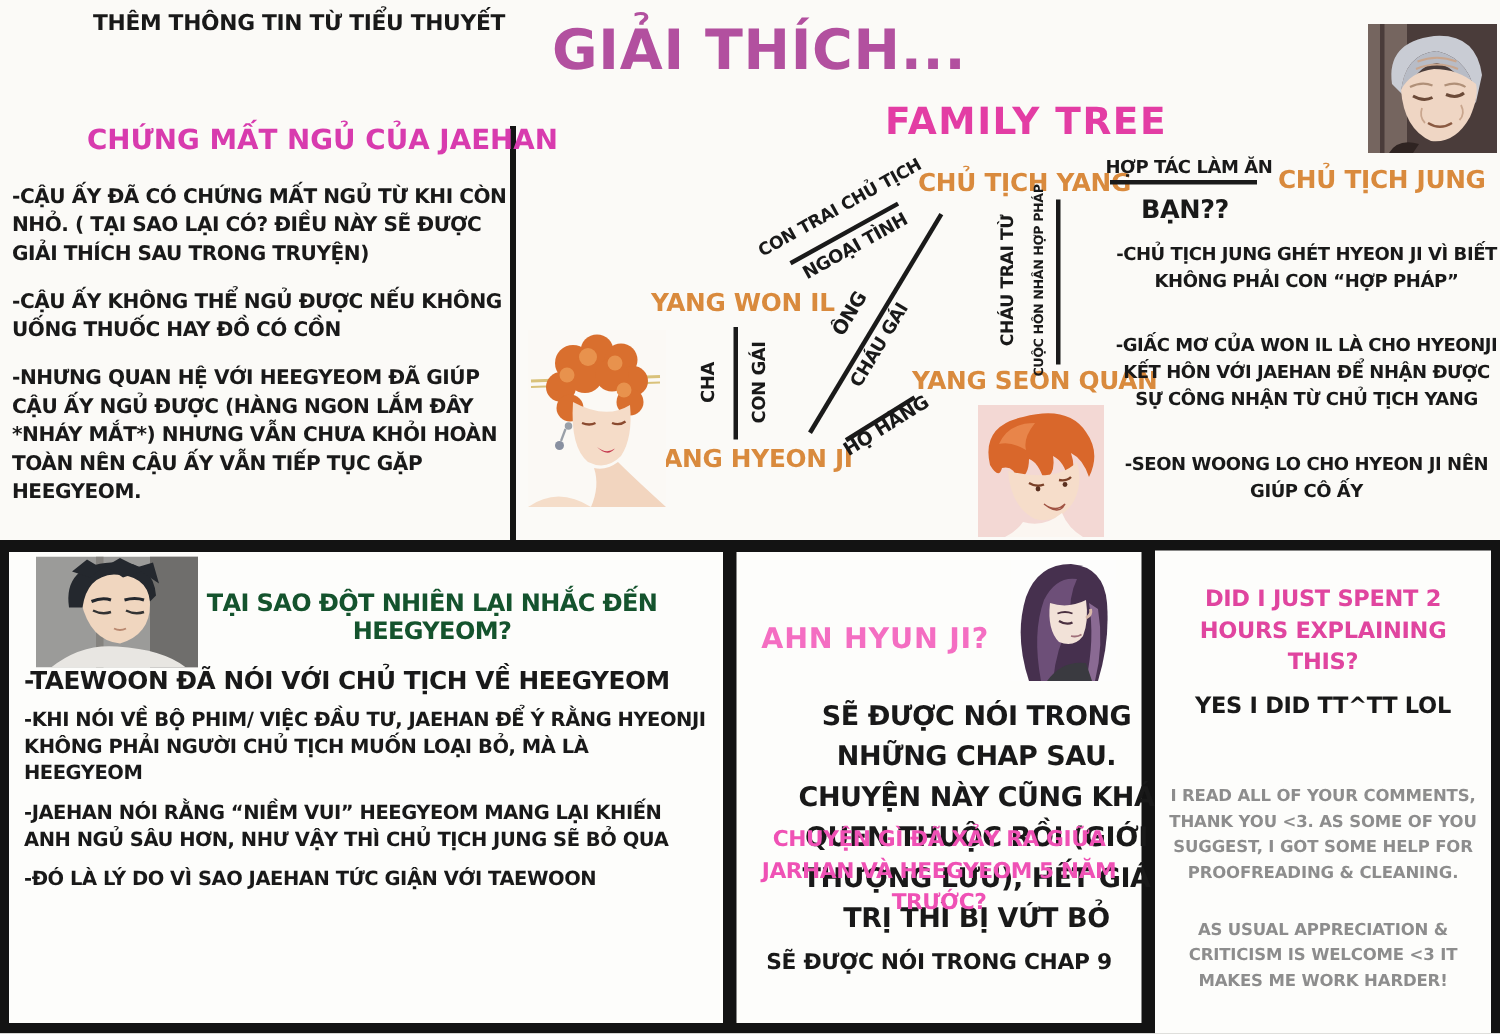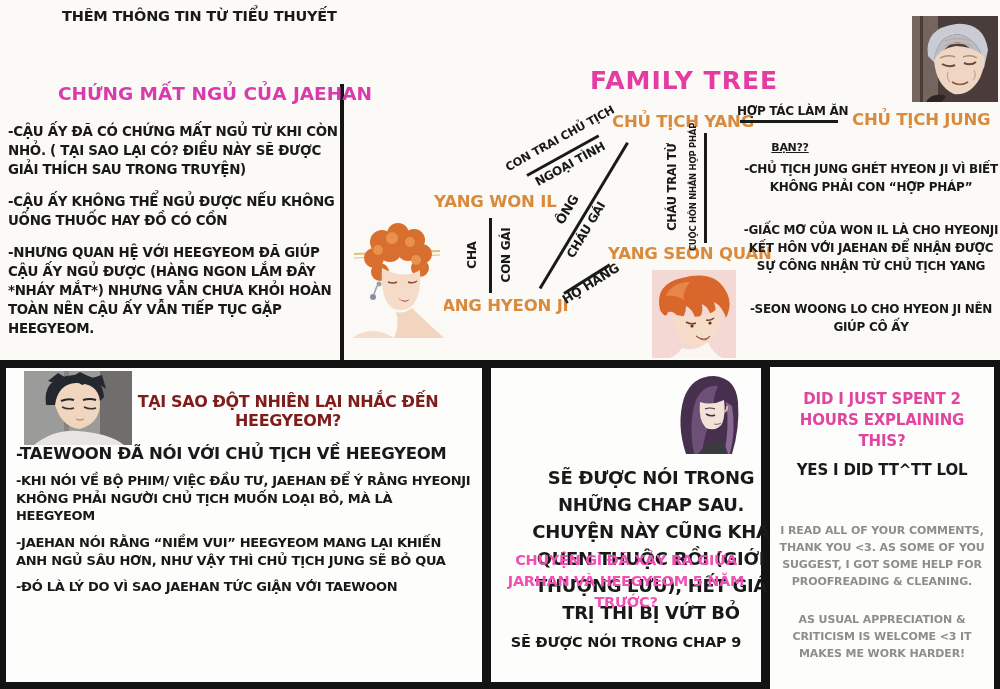--- a/index.html
+++ b/index.html
@@ -23,39 +23,40 @@
   .tl{font-size:12px;letter-spacing:-0.3px;transform-origin:center;}
   .line{background:#1a1a1a;transform-origin:0 50%;}
   
   .jung-note{font-size:12px;line-height:1.5;letter-spacing:-0.3px;text-align:center;}
   
   .bottom-strip{left:0;top:360px;width:1000px;height:329px;background:#131313;}
   .panel{position:absolute;background:#fdfdfb;}
   .panel-left{left:6px;top:8px;width:476px;height:314px;}
   .panel-mid{left:491px;top:8px;width:270px;height:314px;}
   .panel-right{left:770px;top:7px;width:224px;height:372px;}
-  .heegyeom-heading{left:92px;top:24px;width:380px;font-size:16px;color:#7f1d1d;letter-spacing:-0.4px;text-align:center;}
+  .heegyeom-heading{left:92px;top:24px;width:380px;font-size:16px;color:#14532d;letter-spacing:-0.4px;text-align:center;}
   .heegyeom-lead{left:10px;top:76px;font-size:16.5px;letter-spacing:-0.3px;}
   .heegyeom-bullets{left:10px;top:104px;width:458px;font-size:13px;line-height:1.36;letter-spacing:-0.3px;}
   .heegyeom-bullets p{margin:0 0 9px 0;}
   .ahn-h{font-size:19px;color:#f46ec2;letter-spacing:0.5px;}
   .ahn-body{left:12px;top:96px;width:246px;font-size:18px;line-height:1.5;letter-spacing:-0.3px;margin-left:25px;}
   .ahn-q{left:10px;top:182px;width:250px;font-size:14.5px;color:#ef51b5;line-height:1.45;letter-spacing:-0.3px;}
   .ahn-a{left:12px;top:266px;width:246px;font-size:14.5px;letter-spacing:-0.2px;}
   .tn-heading{left:10px;top:22px;width:204px;font-size:15px;color:#e0459f;line-height:1.4;letter-spacing:-0.2px;}
   .tn-answer{left:8px;top:94px;width:208px;font-size:15px;letter-spacing:-0.2px;}
   .tn-note{color:#8d8d8d;font-size:11px;line-height:1.55;letter-spacing:-0.1px;}
   svg{display:block;}
 </style>
 </head>
 <body>
 
 <div class="page">
 
   <div class="abs top-note nowrap">THÊM THÔNG TIN TỪ TIỂU THUYẾT</div>
+  <div class="abs main-title nowrap">GIẢI THÍCH...</div>
   <div class="abs ft-title nowrap">FAMILY TREE</div>
   <div class="abs v-divider"></div>
 
   <div class="abs insomnia-heading sec-pink nowrap">CHỨNG MẤT NGỦ CỦA JAEHAN</div>
   <div class="abs insomnia-body">
     <p>-CẬU ẤY ĐÃ CÓ CHỨNG MẤT NGỦ TỪ KHI CÒN NHỎ. ( TẠI SAO LẠI CÓ? ĐIỀU NÀY SẼ ĐƯỢC GIẢI THÍCH SAU TRONG TRUYỆN)</p>
     <p>-CẬU ẤY KHÔNG THỂ NGỦ ĐƯỢC NẾU KHÔNG UỐNG THUỐC HAY ĐỒ CÓ CỒN</p>
     <p>-NHƯNG QUAN HỆ VỚI HEEGYEOM ĐÃ GIÚP CẬU ẤY NGỦ ĐƯỢC (HÀNG NGON LẮM ĐÂY *NHÁY MẮT*) NHƯNG VẪN CHƯA KHỎI HOÀN TOÀN NÊN CẬU ẤY VẪN TIẾP TỤC GẶP HEEGYEOM.</p>
   </div>
 
@@ -75,21 +76,21 @@
   <div class="abs tl ctr nowrap" style="left:499px;top:133px;width:115px;font-size:11.5px;transform:rotate(-29deg);">CON TRAI CHỦ TỊCH</div>
   <div class="abs tl ctr nowrap" style="left:530px;top:157px;width:80px;transform:rotate(-29deg);">NGOẠI TÌNH</div>
   <div class="abs tl ctr nowrap" style="left:542px;top:202px;width:50px;font-size:13px;transform:rotate(-59deg);">ÔNG</div>
   <div class="abs tl ctr nowrap" style="left:543px;top:223px;width:86px;transform:rotate(-59deg);">CHÁU GÁI</div>
   <div class="abs tl ctr nowrap" style="left:447px;top:248px;width:50px;transform:rotate(-90deg);">CHA</div>
   <div class="abs tl ctr nowrap" style="left:471px;top:248px;width:70px;transform:rotate(-90deg);">CON GÁI</div>
   <div class="abs tl ctr nowrap" style="left:548px;top:276px;width:85px;font-size:12.5px;transform:rotate(-32deg);">HỌ HÀNG</div>
   <div class="abs tl ctr nowrap" style="left:614px;top:180px;width:115px;font-size:11.5px;transform:rotate(-90deg);">CHÁU TRAI TỪ</div>
   <div class="abs tl ctr nowrap" style="left:618px;top:182px;width:150px;font-size:8.5px;transform:rotate(-90deg);">CUỘC HÔN NHÂN HỢP PHÁP</div>
   <div class="abs tl ctr nowrap" style="left:737px;top:104px;width:110px;">HỢP TÁC LÀM ĂN</div>
-  <div class="abs tl ctr nowrap" style="left:740px;top:141px;width:100px;font-size:11px;text-decoration:underline;">BẠN??</div>
+  <div class="abs tl ctr nowrap" style="left:740px;top:130px;width:100px;font-size:17px;">BẠN??</div>
 
   <div class="abs" style="left:352px;top:220px;">
     <svg width="92" height="118" viewBox="0 0 92 118">
       <rect width="92" height="118" fill="#fbf9f5"></rect>
       <line x1="2" y1="34" x2="88" y2="31" stroke="#d9c27a" stroke-width="2"></line>
       <line x1="2" y1="38" x2="88" y2="35" stroke="#d9c27a" stroke-width="1.2"></line>
       <g fill="#d96f2e">
         <circle cx="30" cy="22" r="12"></circle>
           <circle cx="46" cy="14" r="11"></circle>
           <circle cx="62" cy="20" r="11"></circle>
@@ -180,20 +181,21 @@
       <div class="abs heegyeom-heading">TẠI SAO ĐỘT NHIÊN LẠI NHẮC ĐẾN HEEGYEOM?</div>
       <div class="abs heegyeom-lead nowrap">-TAEWOON ĐÃ NÓI VỚI CHỦ TỊCH VỀ HEEGYEOM</div>
       <div class="abs heegyeom-bullets">
         <p>-KHI NÓI VỀ BỘ PHIM/ VIỆC ĐẦU TƯ, JAEHAN ĐỂ Ý RẰNG HYEONJI KHÔNG PHẢI NGƯỜI CHỦ TỊCH MUỐN LOẠI BỎ, MÀ LÀ HEEGYEOM</p>
         <p>-JAEHAN NÓI RẰNG “NIỀM VUI” HEEGYEOM MANG LẠI KHIẾN ANH NGỦ SÂU HƠN, NHƯ VẬY THÌ CHỦ TỊCH JUNG SẼ BỎ QUA</p>
         <p>-ĐÓ LÀ LÝ DO VÌ SAO JAEHAN TỨC GIẬN VỚI TAEWOON</p>
       </div>
     </div>
 
     <div class="panel panel-mid">
+      <div class="abs ahn-h ctr nowrap" style="left:0;top:47px;width:185px;">AHN HYUN JI?</div>
       <div class="abs" style="left:183px;top:4px;">
         <svg width="70" height="82" viewBox="0 0 70 82">
           <rect width="70" height="82" fill="#fdfdfc"></rect>
           <path d="M12 82 Q2 52 10 26 Q18 4 40 4 Q62 6 64 30 Q66 56 58 82 Z" fill="#46304e"></path>
           <path d="M20 82 Q14 50 22 28 Q30 12 44 14 Q38 26 40 42 Q30 60 28 82Z" fill="#6d4f78"></path>
           <path d="M50 82 Q56 54 52 30 L58 34 Q62 58 56 82Z" fill="#8a6a93"></path>
           <path d="M26 30 Q24 48 32 56 Q42 60 48 52 Q52 42 50 28 Q38 34 26 30Z" fill="#f2e2d8"></path>
           <path d="M32 42 q5 3 9 1" stroke="#4a3040" stroke-width="1.5" fill="none"></path>
           <path d="M31 37 q5 -2 10 0" stroke="#4a3040" stroke-width="1.2" fill="none"></path>
           <path d="M40 52 q4 1 7 -1" stroke="#a0707a" stroke-width="1.2" fill="none"></path>

